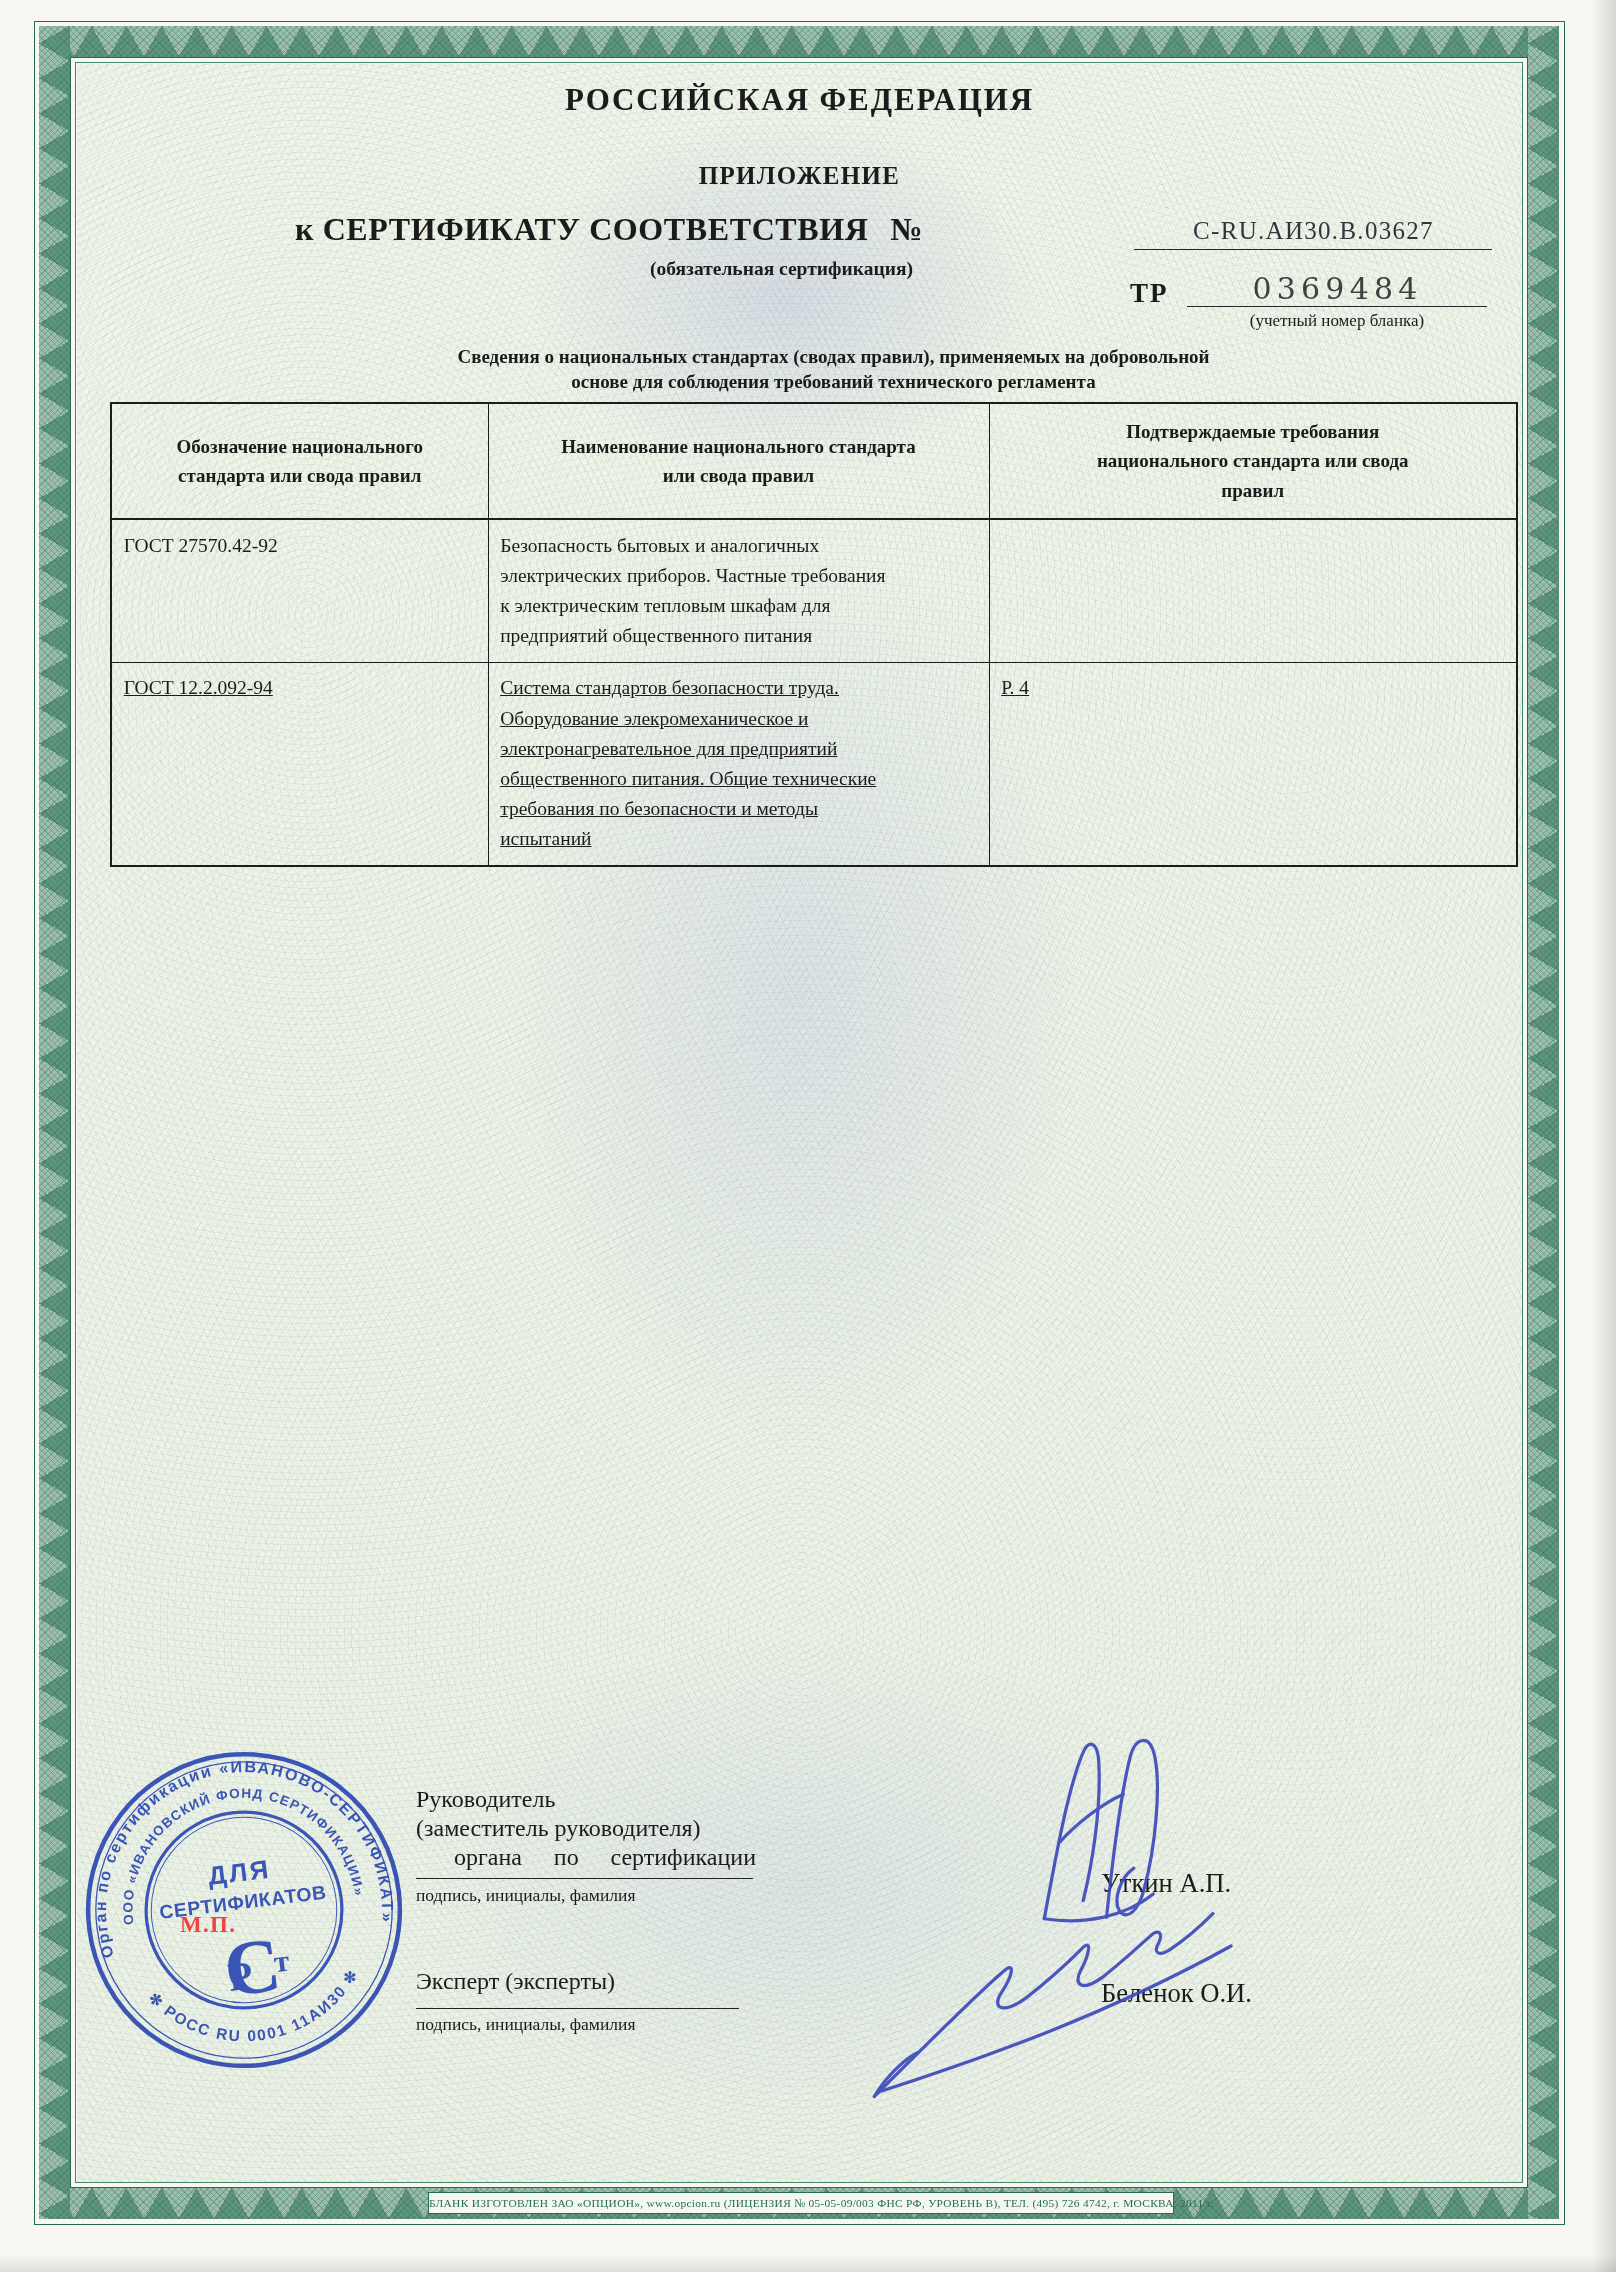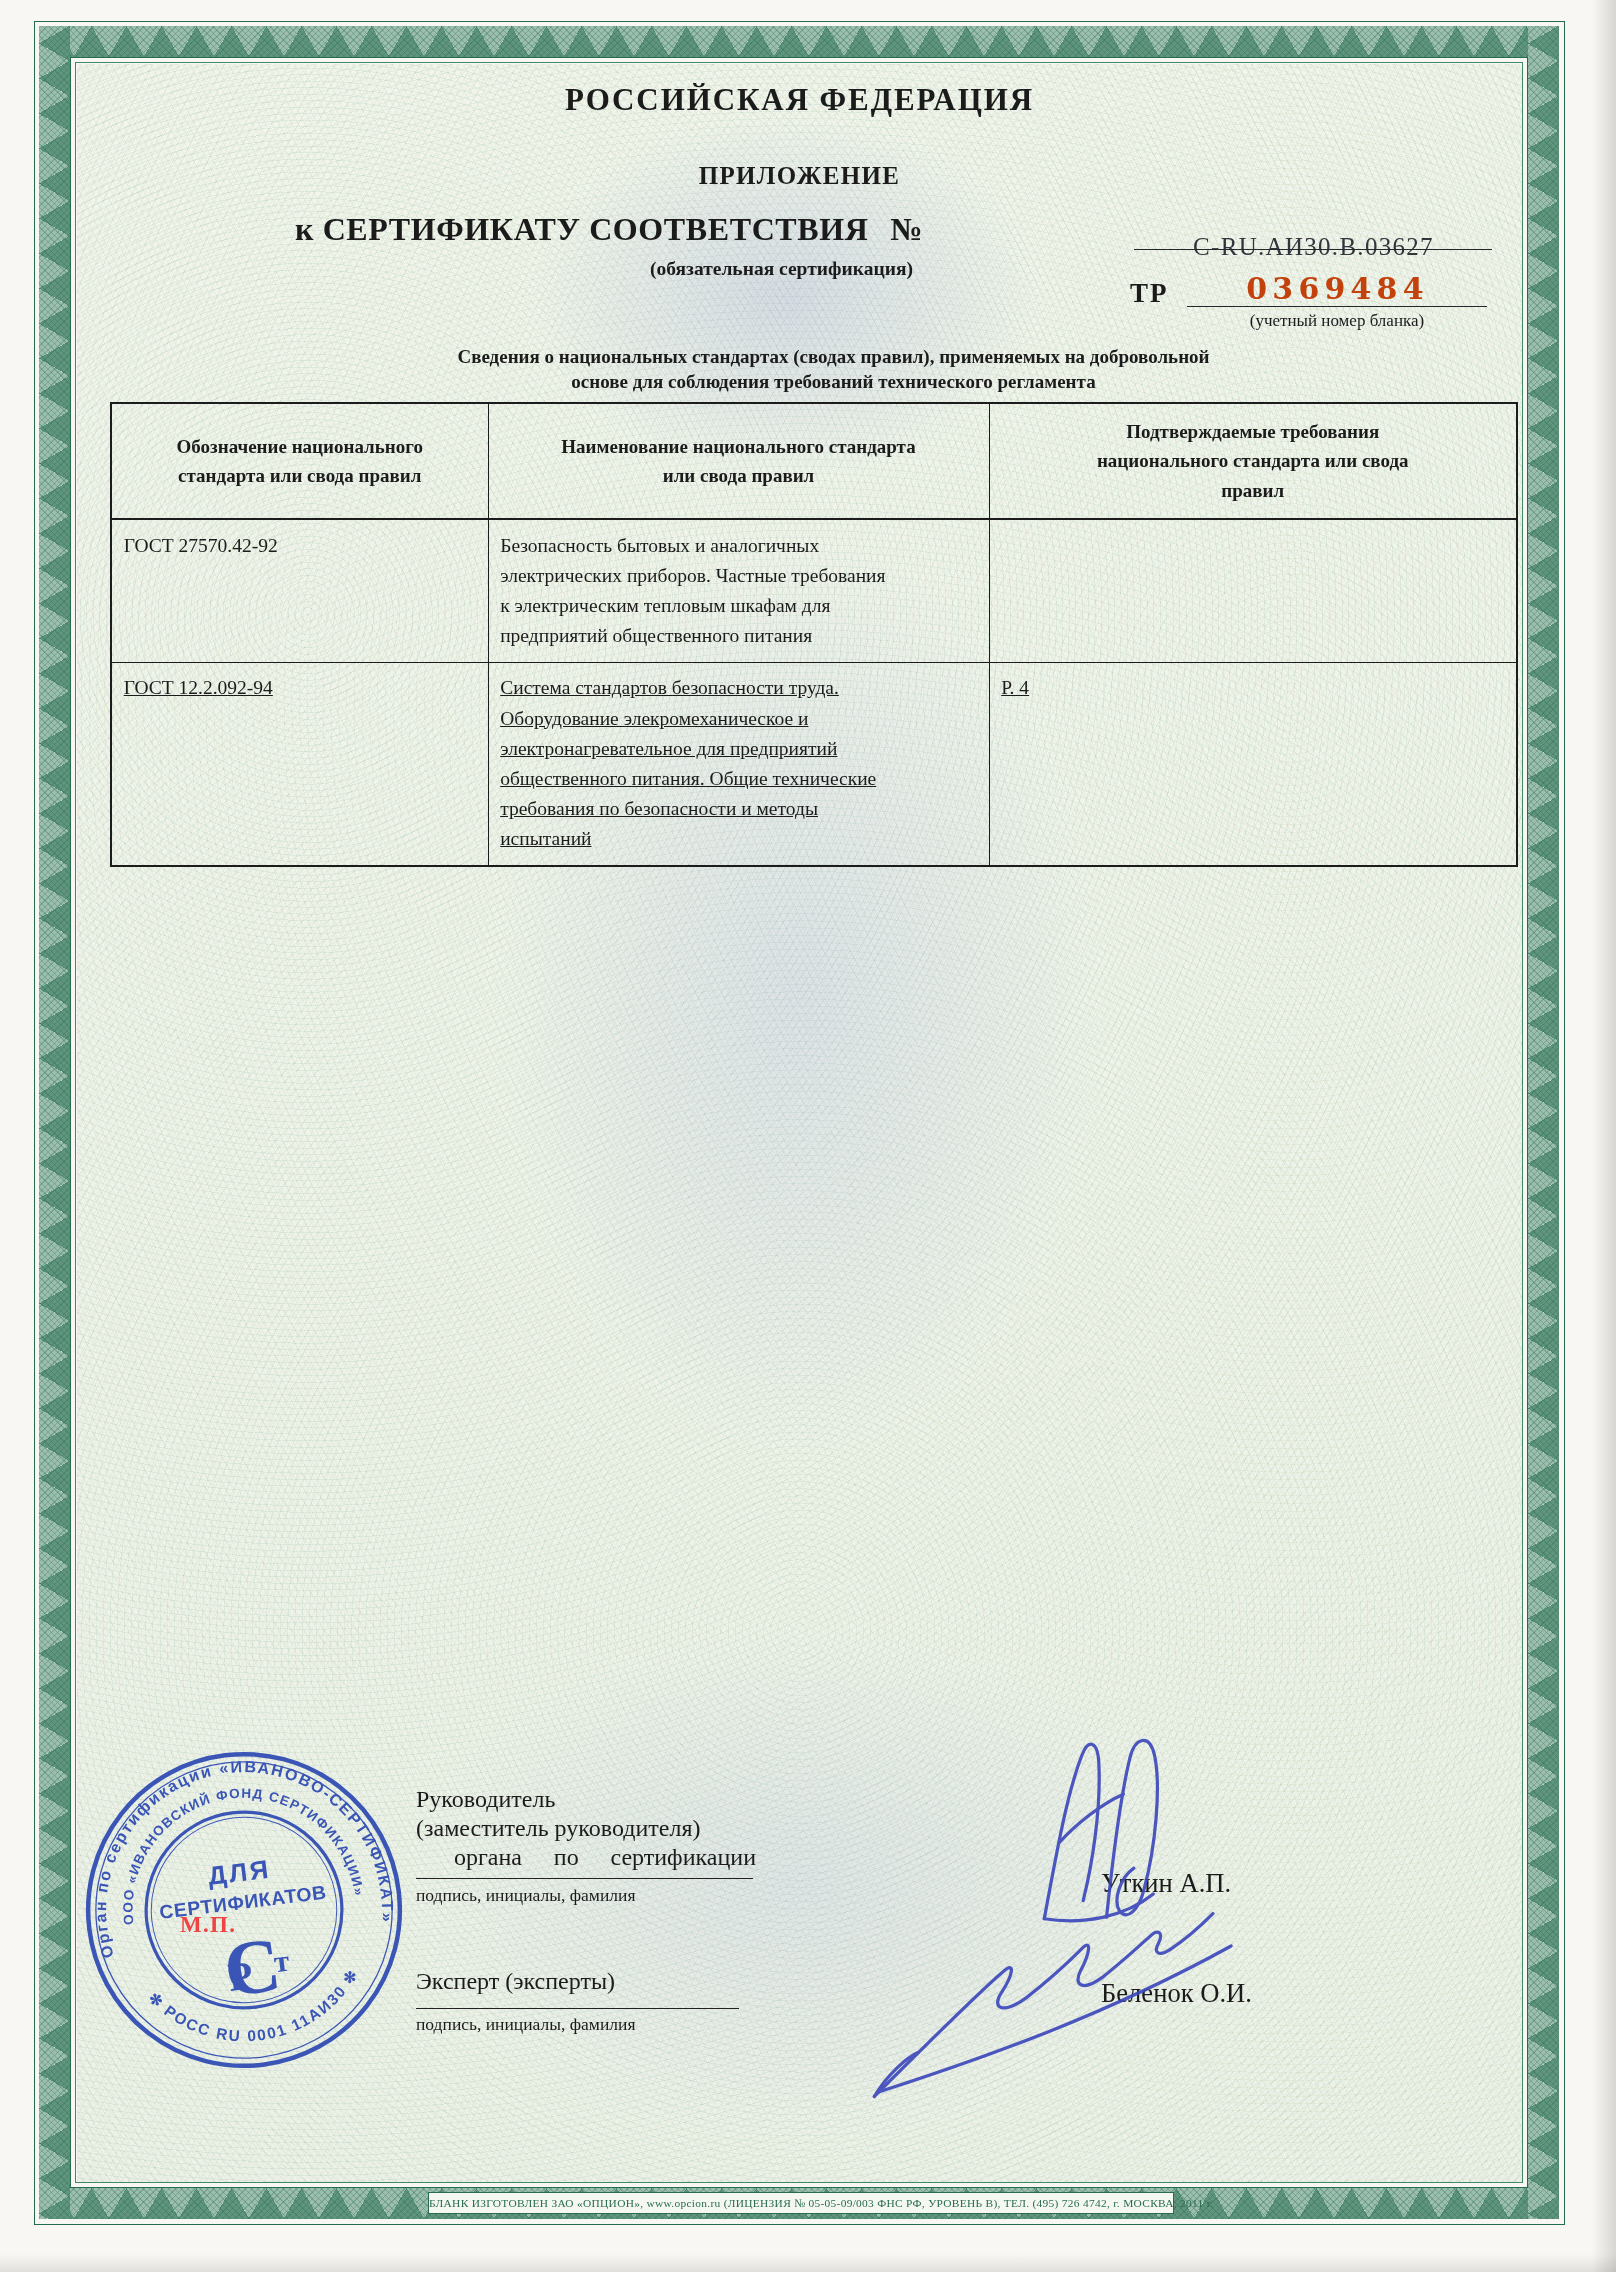--- a/index.html
+++ b/index.html
@@ -44,25 +44,25 @@
       repeating-linear-gradient(63deg, rgba(118,168,138,.07) 0 1.3px, rgba(0,0,0,0) 1.3px 5.8px),
       repeating-linear-gradient(-63deg, rgba(148,168,108,.07) 0 1.3px, rgba(0,0,0,0) 1.3px 5.8px),
       linear-gradient(#f1f5ec,#edf2e9);}
 
   .abs{position:absolute;}
   .ctr{text-align:center;}
   .country{left:77px;top:82px;width:1445px;font-size:31px;font-weight:bold;letter-spacing:1.9px;}
   .t-prilozhenie{left:77px;top:162px;width:1445px;font-size:25px;font-weight:bold;letter-spacing:1.3px;}
   .t-cert{left:295px;top:211px;font-size:32px;font-weight:bold;letter-spacing:0.6px;white-space:nowrap;}
   .t-cert .nosign{margin-left:22px;}
-  .cert-no{left:1136px;top:217px;width:355px;font-size:25px;color:#34343d;text-align:center;letter-spacing:1.3px;margin-top:16px;}
+  .cert-no{left:1136px;top:217px;width:355px;font-size:25px;color:#34343d;text-align:center;letter-spacing:1.3px;}
   .cert-no-line{left:1134px;top:249px;width:358px;height:1.3px;background:#26262c;}
   .t-oblig{left:295px;top:258px;width:973px;font-size:19.5px;font-weight:bold;}
   .t-tr{left:1130px;top:278px;font-size:27px;font-weight:bold;letter-spacing:1.9px;}
-  .t-blankno{left:1190px;top:271px;width:295px;font-size:30px;font-weight:bold;letter-spacing:5.2px;color:#c2410c;text-align:center;font-family:"DejaVu Serif",serif;}
+  .t-blankno{left:1190px;top:271px;width:295px;font-size:30px;font-weight:normal;letter-spacing:5.2px;color:#404040;text-align:center;font-family:"DejaVu Serif",serif;}
   .tr-line{left:1187px;top:306px;width:300px;height:1.3px;background:#26262c;}
   .t-blankcap{left:1187px;top:311px;width:300px;font-size:17px;}
   .intro{left:77px;top:346px;width:1445px;font-size:19px;font-weight:bold;margin-left:34px;}
   .intro2{top:371px;}
 
   
   .std-table{position:absolute;left:110px;top:402px;width:1406px;border-collapse:collapse;table-layout:fixed;}
   .std-table th,.std-table td{border:1.3px solid #1c1c1c;vertical-align:top;box-sizing:border-box;}
   .std-table th{border-bottom-width:2.6px;font-size:19px;font-weight:bold;text-align:center;padding:13px 18px;line-height:1.55;height:97px;vertical-align:middle;}
   .std-table{border:2.6px solid #1c1c1c;}

